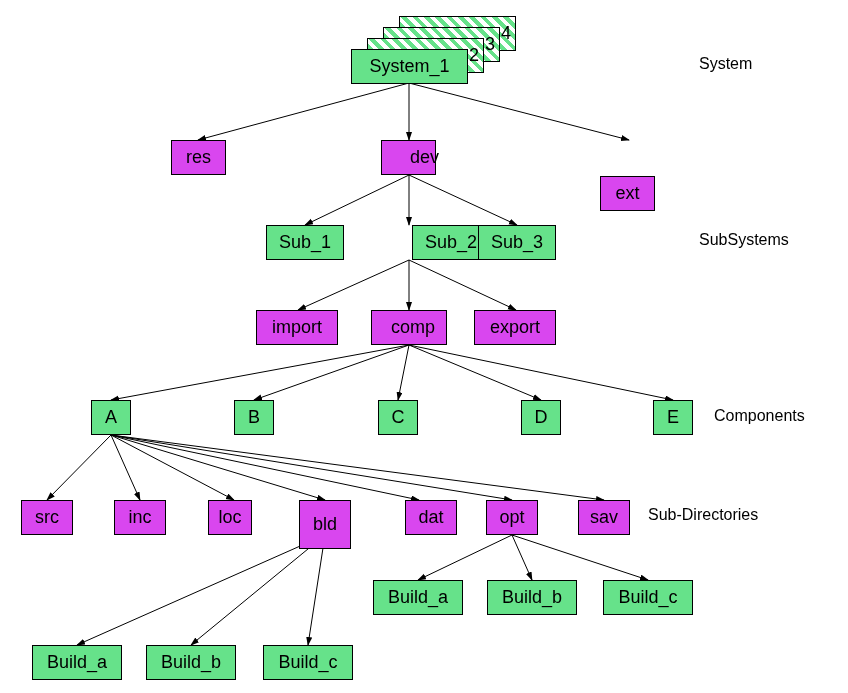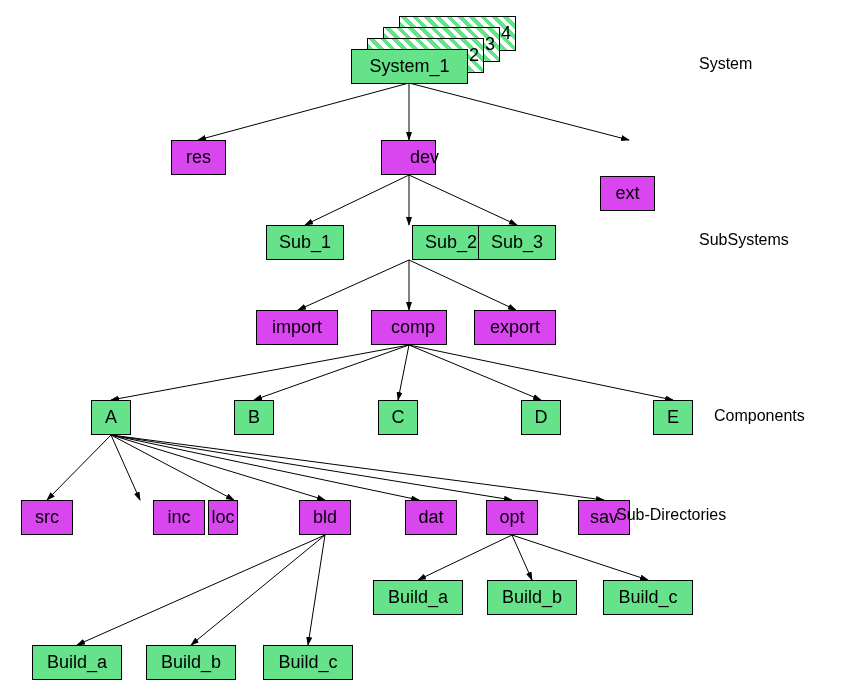--- a/index.html
+++ b/index.html
@@ -142,27 +142,27 @@
 <div class="node green" style="left:521px; top:400px; width:40px; height:35px;">
   <span>D</span>
 </div>
 <div class="node green" style="left:653px; top:400px; width:40px; height:35px;">
   <span>E</span>
 </div>
 
 <div class="node blue" style="left:21px; top:500px; width:52px; height:35px;">
   <span>src</span>
 </div>
-<div class="node blue" style="left:114px; top:500px; width:52px; height:35px;margin-left:39px;">
+<div class="node blue" style="left:114px; top:500px; width:52px; height:35px;">
   <span>inc</span>
 </div>
-<div class="node blue" style="left:208px; top:500px; width:30px; height:35px;">
+<div class="node blue" style="left:208px; top:500px; width:44px; height:35px;">
   <span>loc</span>
 </div>
-<div class="node blue" style="left:299px; top:500px; width:52px; height:35px;">
+<div class="node blue" style="left:299px; top:500px; width:52px; height:49px;">
   <span>bld</span>
 </div>
 <div class="node blue" style="left:393px; top:500px; width:52px; height:35px;margin-left:12px;">
   <span>dat</span>
 </div>
 <div class="node blue" style="left:486px; top:500px; width:52px; height:35px;">
   <span>opt</span>
 </div>
 <div class="node blue" style="left:578px; top:500px; width:52px; height:35px;">
   <span>sav</span>
@@ -184,13 +184,13 @@
 <div class="node green" style="left:146px; top:645px; width:90px; height:35px;">
   <span>Build_b</span>
 </div>
 <div class="node green" style="left:263px; top:645px; width:90px; height:35px;">
   <span>Build_c</span>
 </div>
 
 <div class="label" style="left:699px; top:55px;">System</div>
 <div class="label" style="left:699px; top:231px;">SubSystems</div>
 <div class="label" style="left:714px; top:407px;">Components</div>
-<div class="label" style="left:616px; top:506px;">Sub-Directories</div>
+<div class="label" style="left:648px; top:506px;">Sub-Directories</div>
 
 </body></html>

